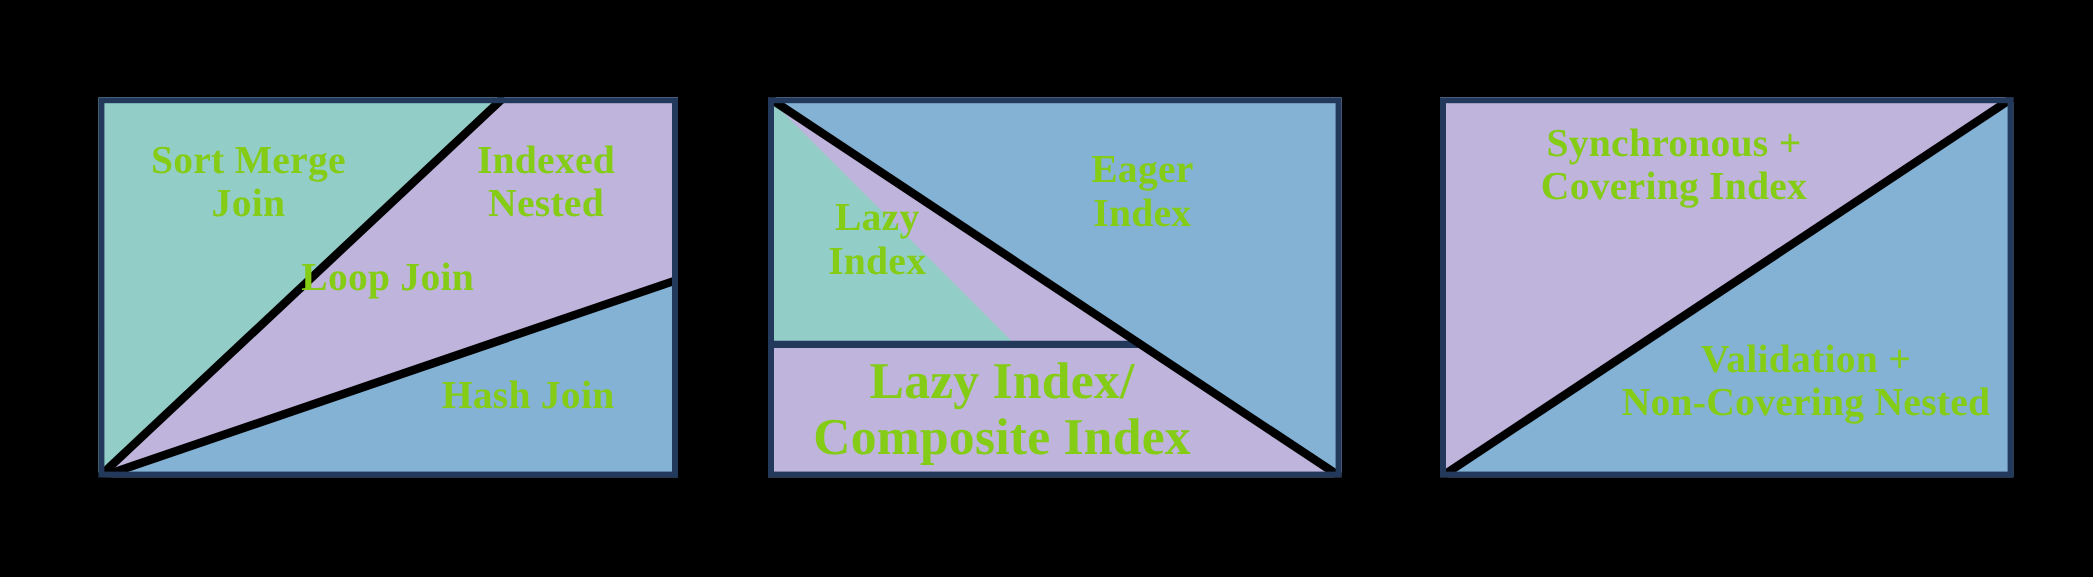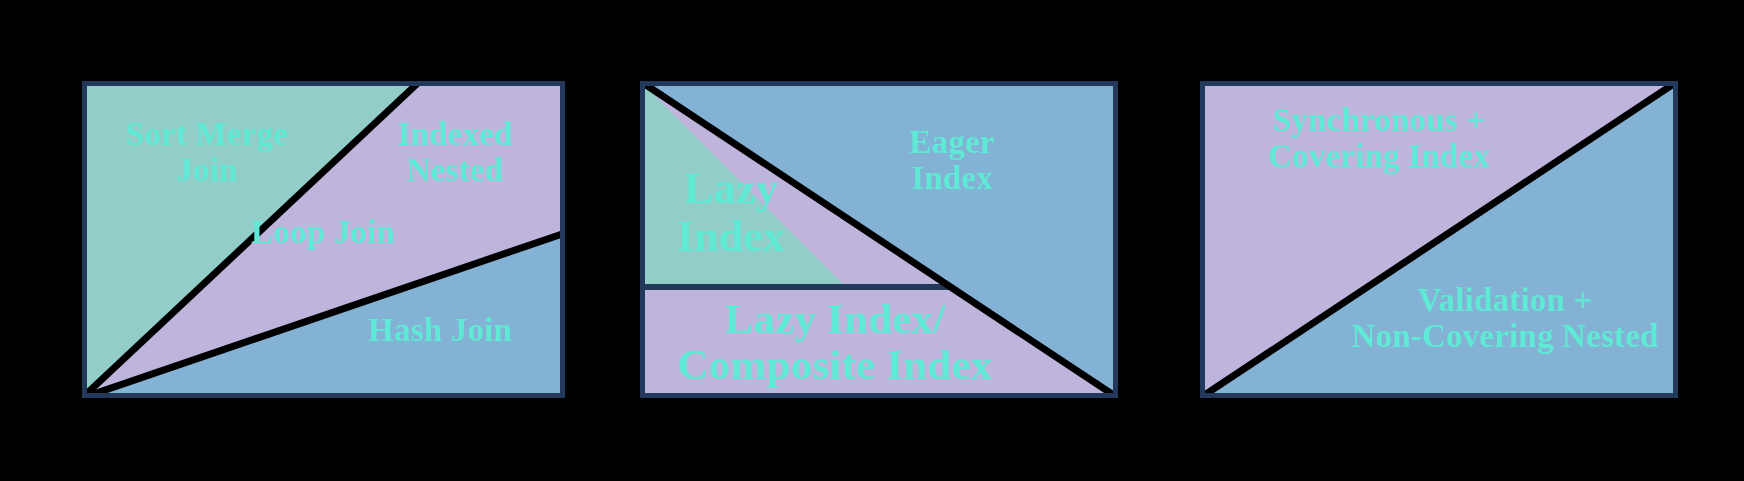--- a/index.html
+++ b/index.html
@@ -8,43 +8,43 @@
     width:1744px;height:481px;position:relative;overflow:hidden;
     font-family:"Liberation Serif","DejaVu Serif",serif;
   }
   #stage{position:absolute;inset:0;width:1744px;height:481px;background:#000000;}
 
   .panel{position:absolute;}
   .panel svg{display:block;}
 
   .label{
     position:absolute;
-    color:#5eead4;
+    color:#84cc16;
     font-family:"Liberation Serif","DejaVu Serif",serif;
     font-weight:bold;
     line-height:1.08;
     text-align:center;
     white-space:pre-line;
     letter-spacing:0.2px;
     pointer-events:none;
   }
 
   
   .p1-sortmerge{left:10px;  top:36px;  width:230px; font-size:33px;}
   .p1-indexed  {left:283px; top:36px;  width:180px; font-size:33px;}
   .p1-loopjoin {left:136px; top:134px; width:210px; font-size:33px;}
   .p1-hashjoin {left:200px; top:232px; width:230px; font-size:33px;text-align:right;}
 
   
-  .p2-lazy     {left:16px;  top:84px;  width:150px; font-size:44px;}
+  .p2-lazy     {left:16px;  top:84px;  width:150px; font-size:33px;}
   .p2-eager    {left:222px; top:44px;  width:180px; font-size:33px;}
   .p2-lazycomp {left:10px;  top:215px; width:370px; font-size:43px;}
 
   
-  .p3-sync     {left:14px;  top:22px;  width:330px; font-size:33px;}
+  .p3-sync     {left:30px;  top:22px;  width:330px; font-size:33px;}
   .p3-valid    {left:140px; top:202px; width:330px; font-size:33px;}
 </style>
 </head>
 <body>
 
 <div id="stage">
 
   <div class="panel" style="left:82px; top:81px; width:483px; height:317px;">
     <svg width="483" height="317" viewBox="0 0 483 317">
 

